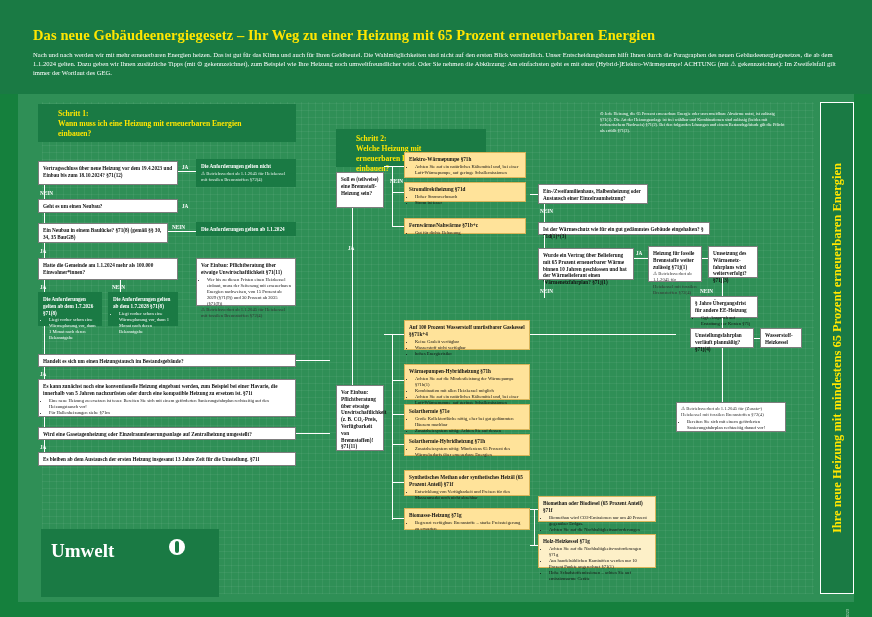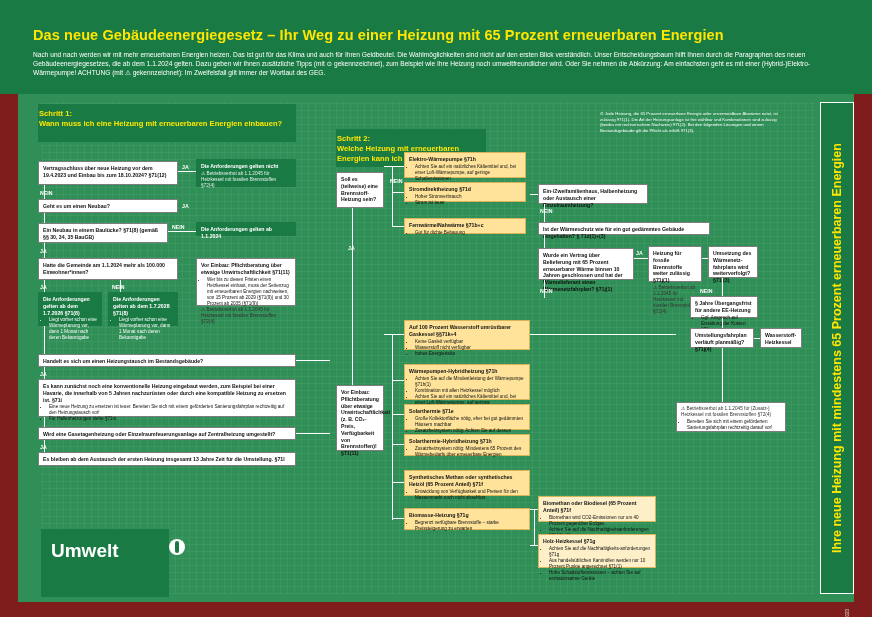--- a/index.html
+++ b/index.html
@@ -5,21 +5,22 @@
   html,body{margin:0;padding:0;}
   body{
     width:872px;height:617px;
     background:#ffffff;
     font-family:"Liberation Sans", sans-serif;
     overflow:hidden;
   }
   #page{
     position:relative;
     width:872px;height:617px;
-    background:#7f1d1d;
+    background:#15803d;
+    font-family:Liberation Serif, serif;
   }
   
   .header{
     position:absolute;left:0;top:0;width:872px;height:94px;
     background:#1a7a44;
     color:#ffffff;
   }
   .header h1{
     margin:0;
     position:absolute;left:33px;top:27px;width:806px;
@@ -50,21 +51,21 @@
   }
   .vbanner span{
     position:absolute;left:50%;top:50%;
     transform:translate(-50%,-50%) rotate(-90deg);
     transform-origin:center;
     white-space:nowrap;
     color:#ffe600;font-weight:bold;font-size:12.5px;
   }
   
   .logo{
-    position:absolute;left:41px;top:529px;width:128px;height:68px;
+    position:absolute;left:41px;top:529px;width:178px;height:68px;
     background:#1a7a44;
   }
   .logo .l1{position:absolute;left:10px;top:11px;font-size:19px;font-weight:bold;color:#fff;}
   .logo .l2{position:absolute;left:10px;top:33px;font-size:19px;font-weight:bold;color:#fff;}
   .logo .mark{
     position:absolute;left:128px;top:10px;width:16px;height:16px;border-radius:50%;
     background:#ffffff;
   }
   .logo .mark:after{
     content:"";position:absolute;left:6px;top:2px;width:4px;height:12px;background:#1a7a44;
@@ -72,21 +73,21 @@
   }
   .credit{
     position:absolute;right:22px;bottom:8px;
     font-size:4.5px;color:#cfe6d7;
     transform:rotate(-90deg);transform-origin:right bottom;
   }
   
   .step{
     position:absolute;background:#1a7a44;color:#ffe600;
     font-weight:bold;font-size:7.6px;line-height:10px;
-    padding:5px 1px;box-sizing:border-box;
+    padding:5px 20px;box-sizing:border-box;
   }
   #step1{left:38px;top:104px;width:258px;height:38px;}
   #step2{left:336px;top:104px;width:150px;height:38px;margin-top:25px;}
 
   
   .node{
     position:absolute;box-sizing:border-box;
     font-size:5.1px;line-height:6.6px;
     padding:3px 4px;
     border:.6px solid #7d7d7d;

